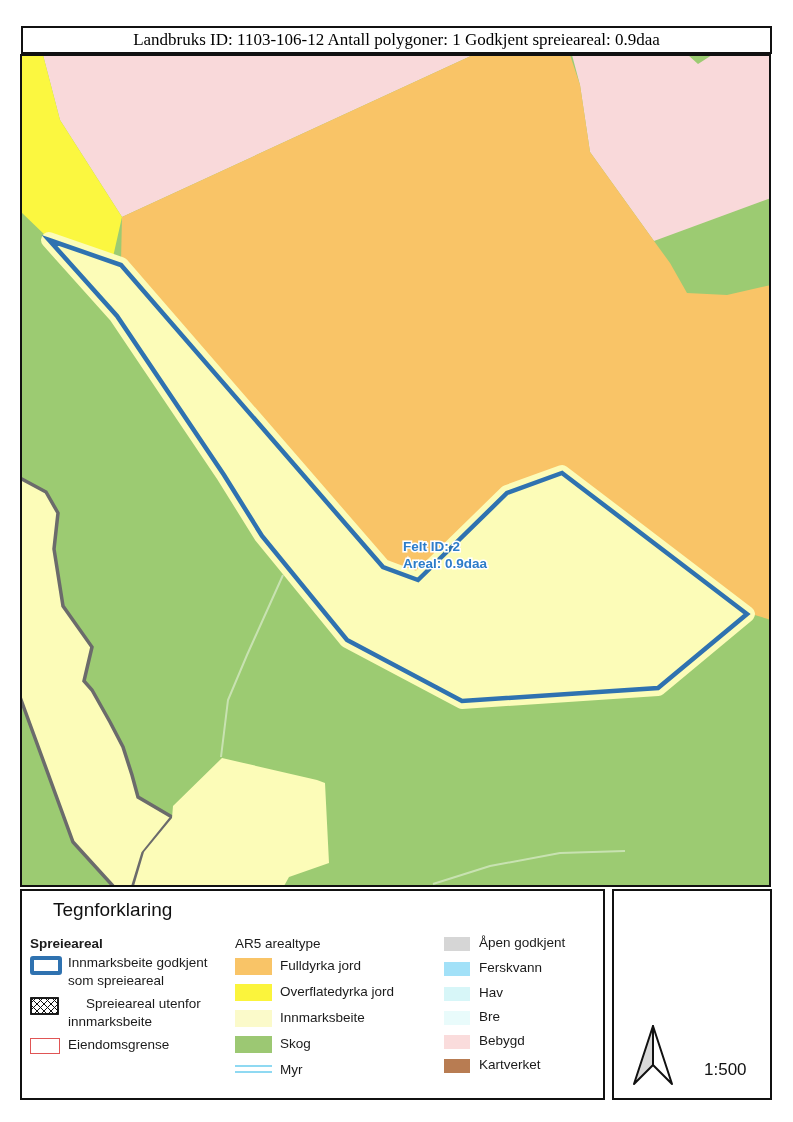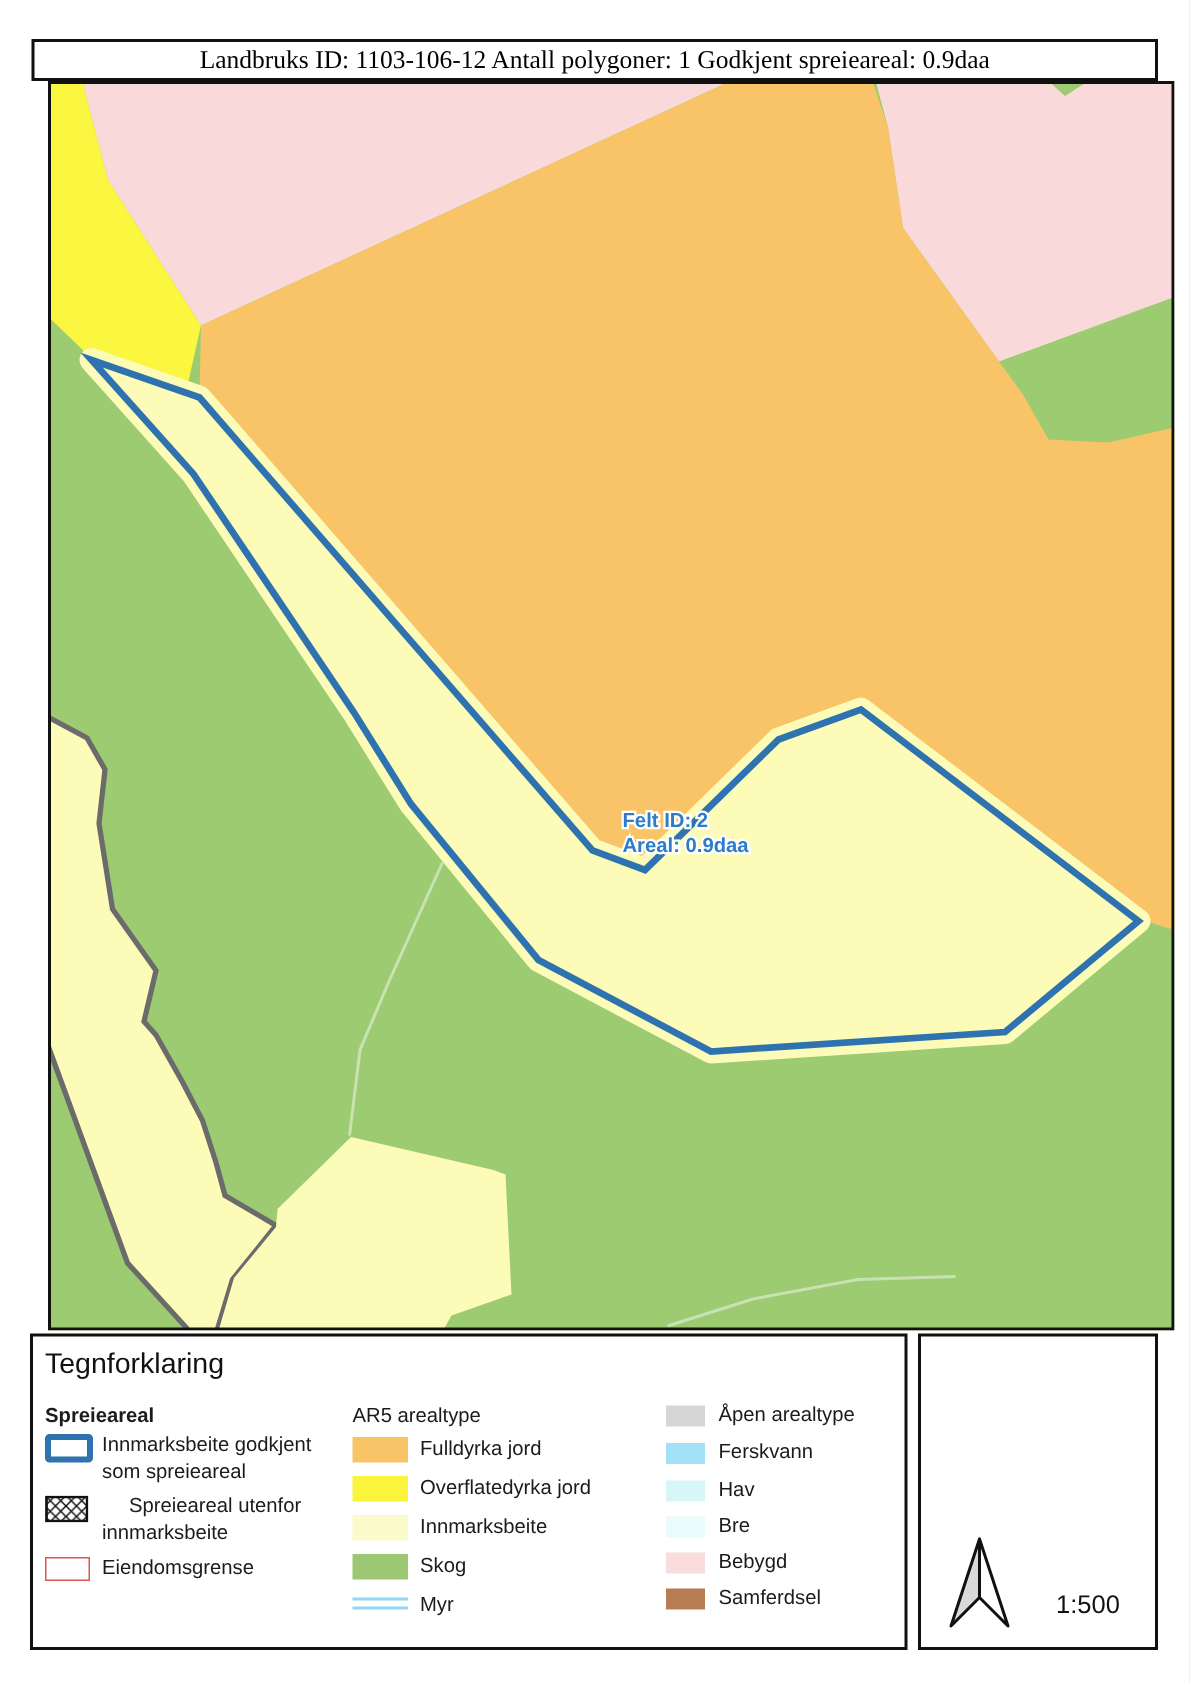--- a/index.html
+++ b/index.html
@@ -2,24 +2,24 @@
 <html><head>
 <meta charset="utf-8">
 <style>
   html,body{margin:0;padding:0;background:#fff;}
   #page{position:relative;width:793px;height:1122px;background:#ffffff;
         font-family:"Liberation Sans","DejaVu Sans",sans-serif;color:#1a1a1a;overflow:hidden;}
   .abs{position:absolute;}
   #title-bar{left:21px;top:26px;width:747px;height:24px;border:2px solid #111;
              display:flex;align-items:center;justify-content:center;
              font-family:"Liberation Serif","DejaVu Serif",serif;font-size:17px;color:#000;background:#fff;}
-  #map-wrap{left:32px;top:54px;width:751px;height:833px;}
+  #map-wrap{left:20px;top:54px;width:751px;height:833px;}
   #legend-box{left:20px;top:889px;width:581px;height:207px;border:2px solid #111;background:#fff;}
   #info-panel{left:612px;top:889px;width:156px;height:207px;border:2px solid #111;background:#fff;}
-  .lg-heading{font-size:19px;color:#111;}
+  .lg-heading{font-size:19px;color:#111;margin-left:23px;}
   .lg-group{font-size:13.5px;color:#1b1b1b;}
   .lg-label{font-size:13.5px;color:#1b1b1b;white-space:nowrap;}
   .sw{position:absolute;}
   .panel-text{font-size:12.5px;line-height:17px;color:#111;}
   #scale-text{font-size:17px;color:#111;}
 </style>
 </head>
 <body>
 
 <div id="page">
@@ -98,36 +98,36 @@
     <div class="abs lg-label" style="left:258px;top:119px;">Innmarksbeite</div>
 
     <div class="abs sw" style="left: 213px; top: 145px; width: 37px; height: 17px; background-color: rgb(156, 200, 115);"></div>
     <div class="abs lg-label" style="left:258px;top:145px;">Skog</div>
 
     <div class="abs sw" style="left: 213px; top: 174px; width: 37px; height: 2px; background-color: rgb(143, 217, 242);"></div>
     <div class="abs sw" style="left: 213px; top: 180px; width: 37px; height: 2px; background-color: rgb(143, 217, 242);"></div>
     <div class="abs lg-label" style="left:258px;top:171px;">Myr</div>
 
     <div class="abs sw" style="left: 422px; top: 46px; width: 26px; height: 14px; background-color: rgb(214, 214, 214);"></div>
-    <div class="abs lg-label" style="left:457px;top:44px;">Åpen arealtype</div>
+    <div class="abs lg-label" style="left:457px;top:44px;">Åpen godkjent</div>
 
     <div class="abs sw" style="left: 422px; top: 71px; width: 26px; height: 14px; background-color: rgb(162, 225, 248);"></div>
     <div class="abs lg-label" style="left:457px;top:69px;">Ferskvann</div>
 
     <div class="abs sw" style="left: 422px; top: 96px; width: 26px; height: 14px; background-color: rgb(215, 246, 248);"></div>
     <div class="abs lg-label" style="left:457px;top:94px;">Hav</div>
 
     <div class="abs sw" style="left: 422px; top: 120px; width: 26px; height: 14px; background-color: rgb(233, 251, 251);"></div>
     <div class="abs lg-label" style="left:457px;top:118px;">Bre</div>
 
     <div class="abs sw" style="left: 422px; top: 144px; width: 26px; height: 14px; background-color: rgb(250, 220, 220);"></div>
     <div class="abs lg-label" style="left:457px;top:142px;">Bebygd</div>
 
     <div class="abs sw" style="left: 422px; top: 168px; width: 26px; height: 14px; background-color: rgb(184, 124, 82);"></div>
-    <div class="abs lg-label" style="left:457px;top:166px;">Samferdsel</div>
+    <div class="abs lg-label" style="left:457px;top:166px;">Kartverket</div>
   </div>
 
   <div id="info-panel" class="abs">
     <svg class="abs" style="left:16px;top:133px;" width="46" height="64">
       <polygon points="23,2 4,60 23,41" fill="#d9d9d9" stroke="#111" stroke-width="2" stroke-linejoin="round"></polygon>
       <polygon points="23,2 42,60 23,41" fill="#ffffff" stroke="#111" stroke-width="2" stroke-linejoin="round"></polygon>
     </svg>
     <div id="scale-text" class="abs" style="left:90px;top:169px;">1:500</div>
   </div>
 

